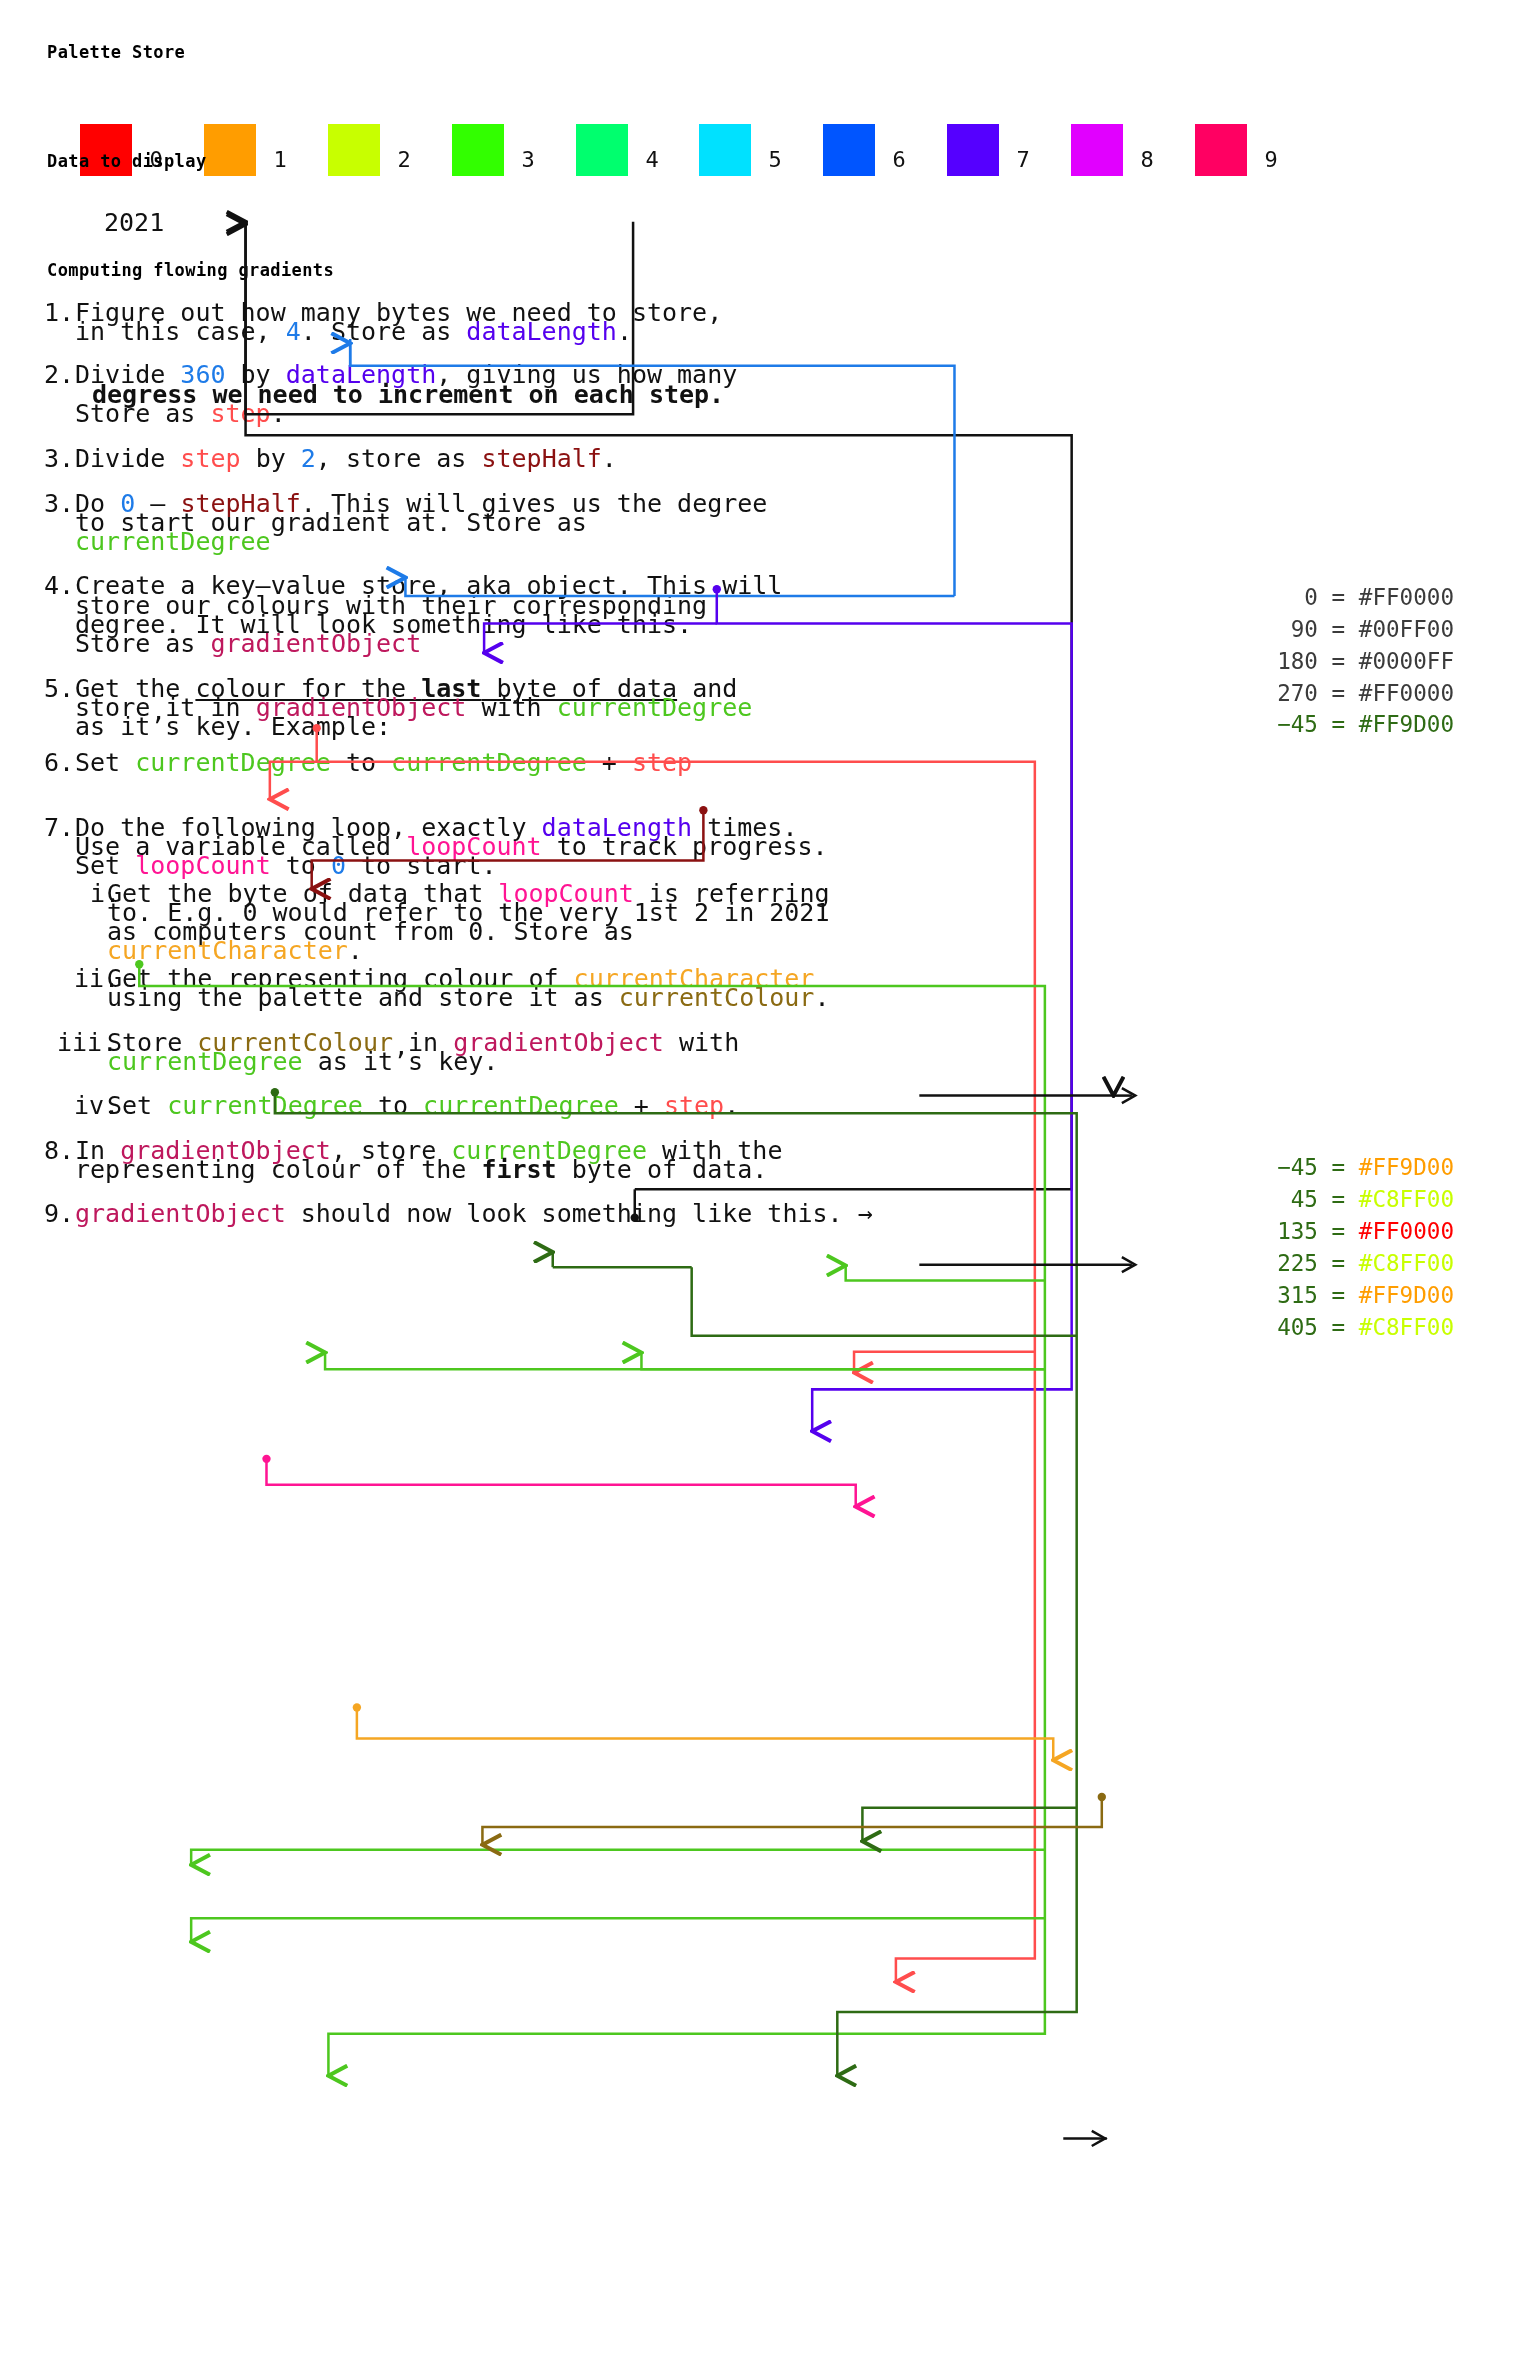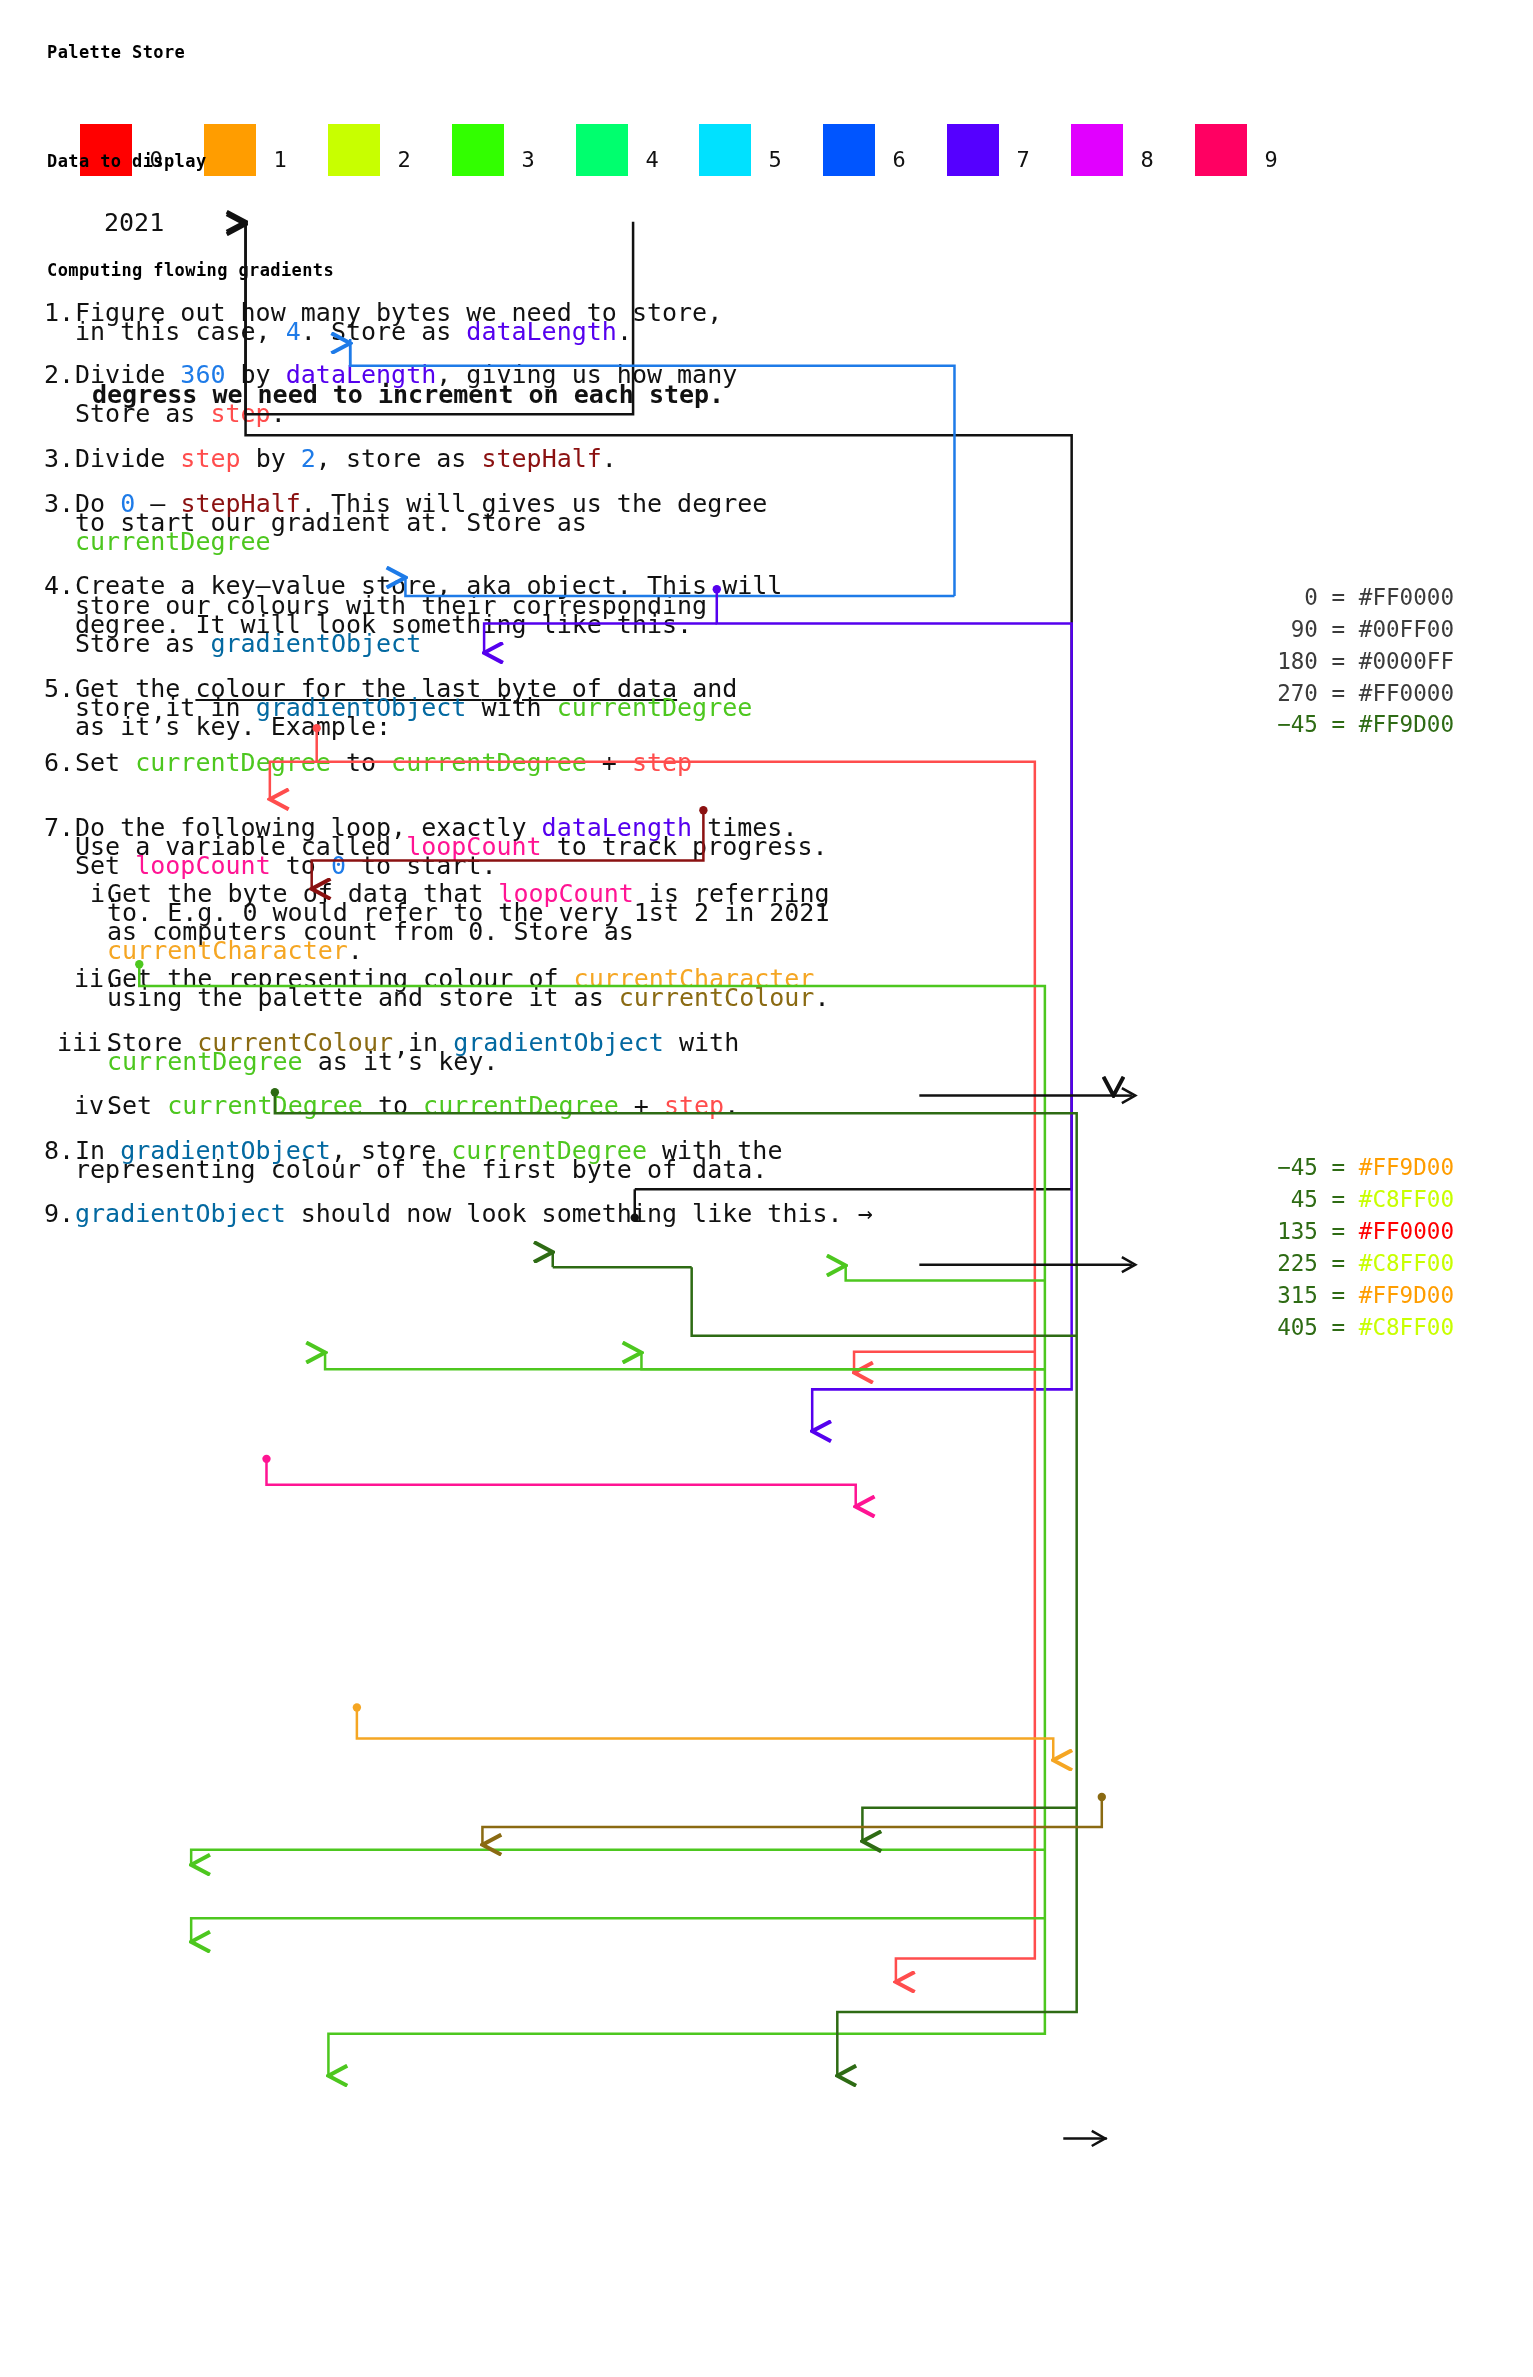--- a/index.html
+++ b/index.html
@@ -66,25 +66,25 @@
     position: relative;
     top: 10px;
   }
 
   
   .tok-num      { color: #1E7BE8; }
   .tok-dataLen  { color: #5500EE; }
   .tok-step     { color: #FF4D4D; }
   .tok-stepHalf { color: #8B1111; }
   .tok-curDeg   { color: #4DC71F; }
-  .tok-gradObj  { color: #0369a1; text-align: center; }
+  .tok-gradObj  { color: #be185d; text-align: center; }
   .tok-loopCnt  { color: #FF1493; }
   .tok-curChar  { color: #F5A623; }
   .tok-curCol   { color: #8A6A12; }
-  .bold         { font-weight: normal; }
+  .bold         { font-weight: bold; }
   .uline        { text-decoration: underline; }
 
   
   .annot {
     position: absolute;
     font-size: 22.6px;
     line-height: 32px;
     white-space: pre;
     text-align: right;
     color: #3b3b3b;

